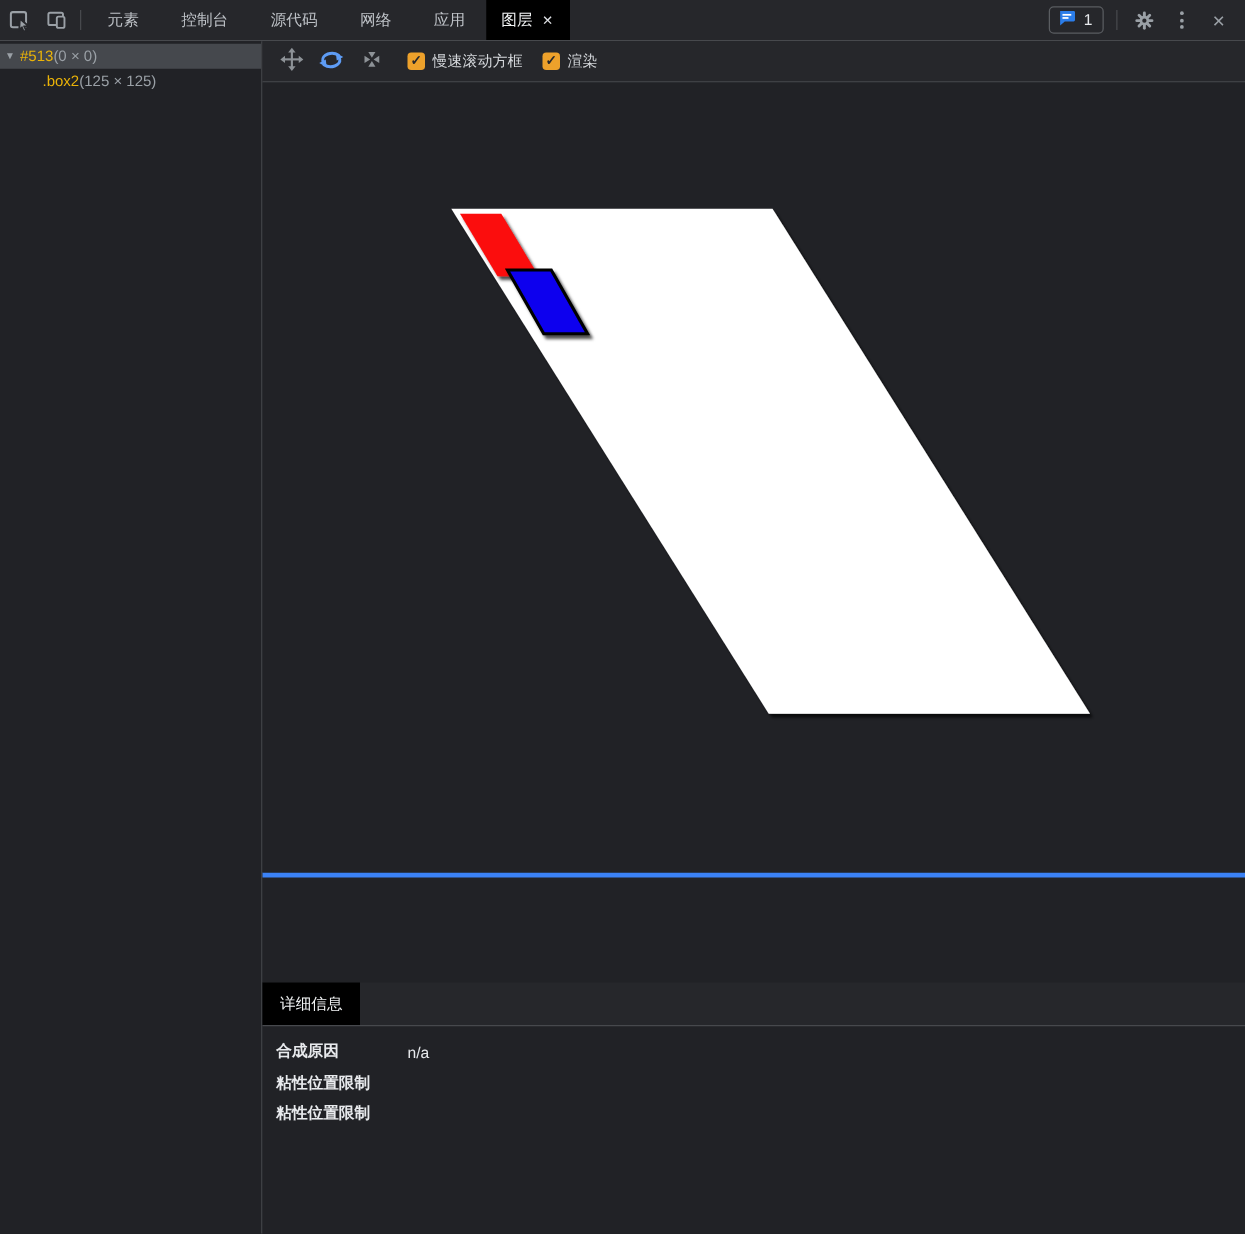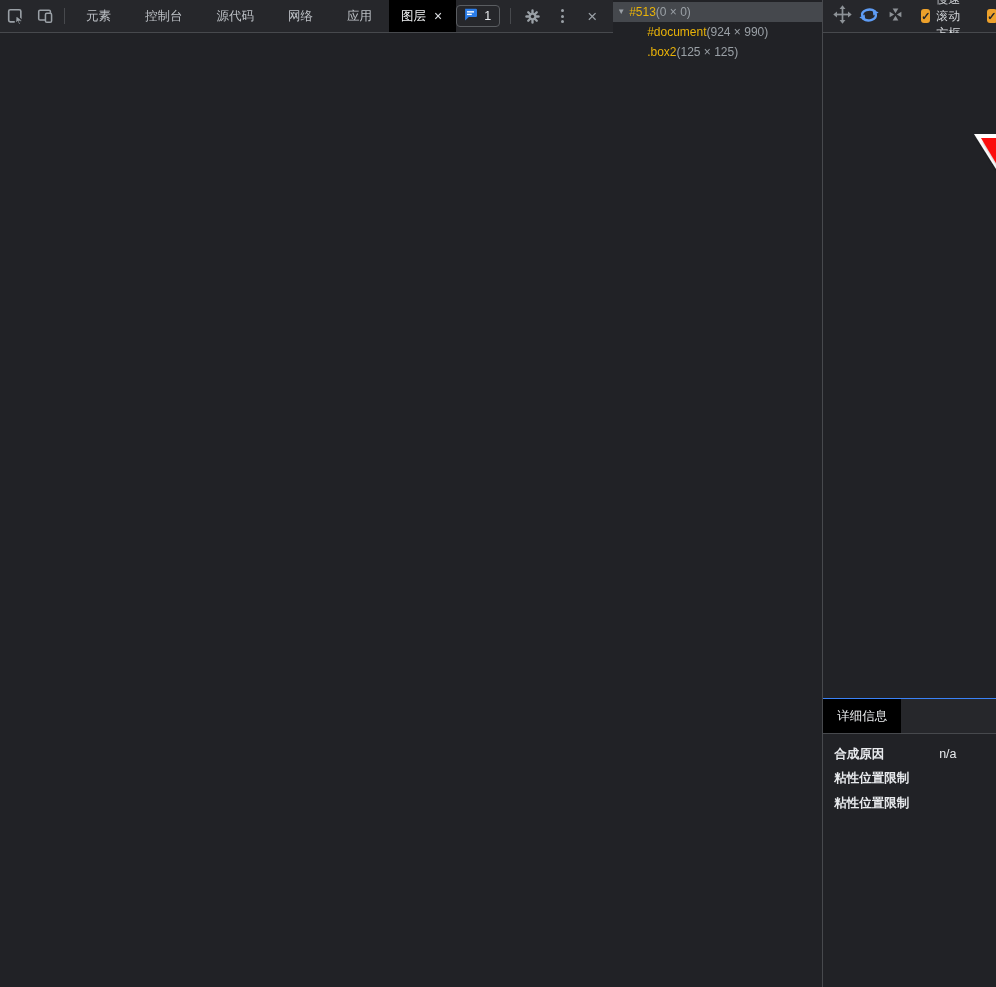--- a/index.html
+++ b/index.html
@@ -2,21 +2,21 @@
 <html><head>
 <meta charset="utf-8">
 <style>
   * { margin:0; padding:0; box-sizing:border-box; }
   html,body { width:996px; height:987px; overflow:hidden; }
   body {
     font-family:"Liberation Sans", sans-serif;
     background:#212226; color:#dfe1e5; font-size:12.5px;
     -webkit-font-smoothing:antialiased;
   }
-  .app { width:996px; height:987px; display:flex; flex-direction:row; }
+  .app { width:996px; height:987px; display:flex; flex-direction:column; }
 
   
   .topbar {
     height:33px; flex:0 0 33px; background:#26272b;
     border-bottom:1px solid #47494d;
     display:flex; align-items:stretch; justify-content:space-between;
   }
   .topbar-left { display:flex; align-items:stretch; }
   .icon-btn {
     width:30px; display:flex; align-items:center; justify-content:center;
@@ -76,21 +76,21 @@
     color:#26272b; font-size:11px; font-weight:bold;
     display:flex; align-items:center; justify-content:center; line-height:1;
   }
   .checkbox-label { color:#d5d8dc; font-size:12px; }
 
   
   .canvas { flex:1; position:relative; background:#212226; overflow:hidden; cursor:grab; }
   .canvas svg { position:absolute; left:0; top:0; }
 
   
-  .details { flex:0 0 289px; display:flex; flex-direction:column; border-top:1px solid #3b82f6; background:#212226; }
+  .details { flex:0 0 289px; display:flex; flex-direction:column; border-top:4px solid #3b82f6; background:#212226;justify-content:center; }
   .details-tabbar {
     height:35px; flex:0 0 35px; background:#26272b; border-bottom:1px solid #47494d;
     display:flex; align-items:stretch;
   }
   .details-tab {
     background:#000; color:#f1f3f4; font-size:12.5px;
     display:flex; align-items:center; padding:0 14px; cursor:pointer;
   }
   .details-body { padding:8px 0 0 11px; }
   .detail-row { display:flex; height:24.5px; align-items:center; font-size:12.5px; }
@@ -182,24 +182,20 @@
     </div>
   </header>
 
   <div class="content">
 
     <aside class="sidebar">
       <div class="tree-row selected">
         <span class="expander">▼</span>
         <span class="tree-name">#513</span>
         <span class="tree-size">(0 × 0)</span>
-      </div>
-      <div class="tree-row child">
-        <span class="tree-name">#document</span>
-        <span class="tree-size">(924 × 990)</span>
       </div>
       <div class="tree-row child">
         <span class="tree-name">.box2</span>
         <span class="tree-size">(125 × 125)</span>
       </div>
     </aside>
 
     <main class="main">
 
       <div class="canvas-toolbar">

